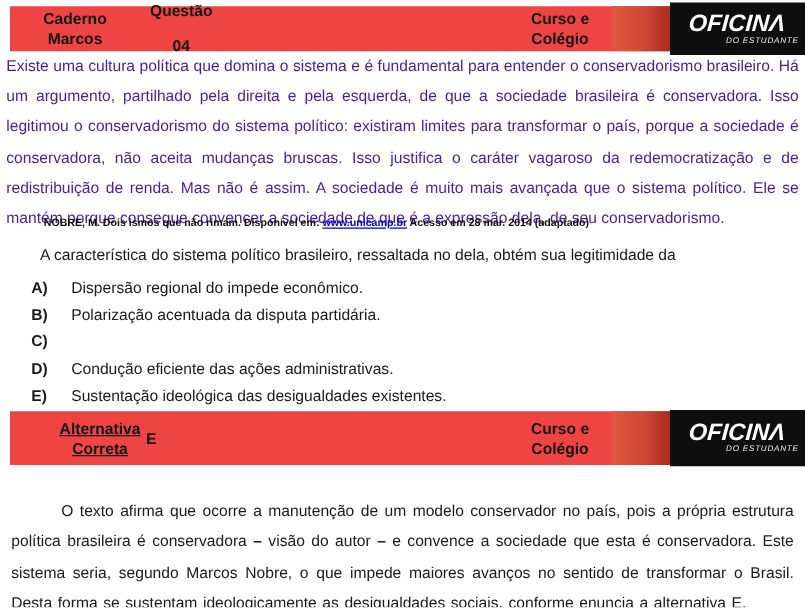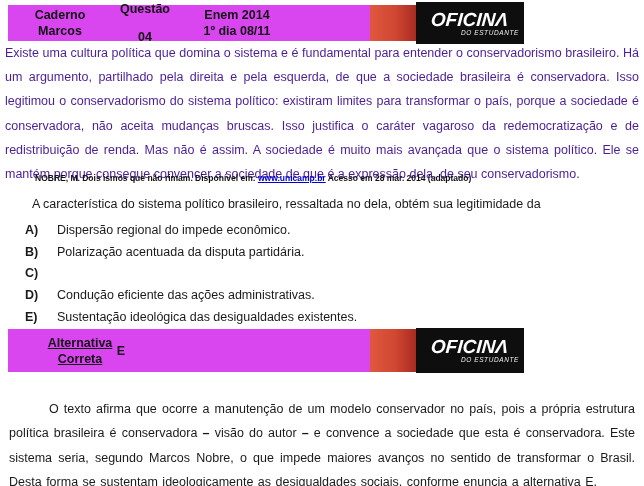--- a/index.html
+++ b/index.html
@@ -5,21 +5,21 @@
   * { margin:0; padding:0; box-sizing:border-box; }
   html,body { background:#ffffff; }
   body { font-family:"Liberation Sans", sans-serif; }
   .page {
     position:relative; width:644px; height:486px; background:#ffffff;
     overflow:hidden; color:#1a1a1a;
   }
 
   
   .bar {
-    position:absolute; left:8px; width:516px; background:#d946ef;
+    position:absolute; left:8px; width:636px; background:#ef4444;
   }
   .bar1 { top:5px; height:36px; }
   .bar2 { top:329px; height:43px; }
 
   .bar-col {
     position:absolute; top:0; height:100%;
     display:flex; flex-direction:column; justify-content:center;
     text-align:center; font-weight:bold; font-size:12.5px; line-height:16px;
     color:#131313;
   }
@@ -85,24 +85,20 @@
 
   <div class="bar bar1">
     <div class="bar-col col-caderno">
       <span>Caderno</span>
       <span>Marcos</span>
     </div>
     <div class="bar-col col-questao">
       <span>Questão</span>
       <span>04</span>
     </div>
-    <div class="bar-col col-exam">
-      <span>Enem 2014</span>
-      <span>1º dia 08/11</span>
-    </div>
     <div class="bar-col col-college">
       <span>Curso e</span>
       <span>Colégio</span>
     </div>
     <div class="accent-strip"></div>
     <div class="logo">
       <div class="wordmark">OFICINΛ</div>
       <div class="tagline">DO ESTUDANTE</div>
     </div>
   </div>

